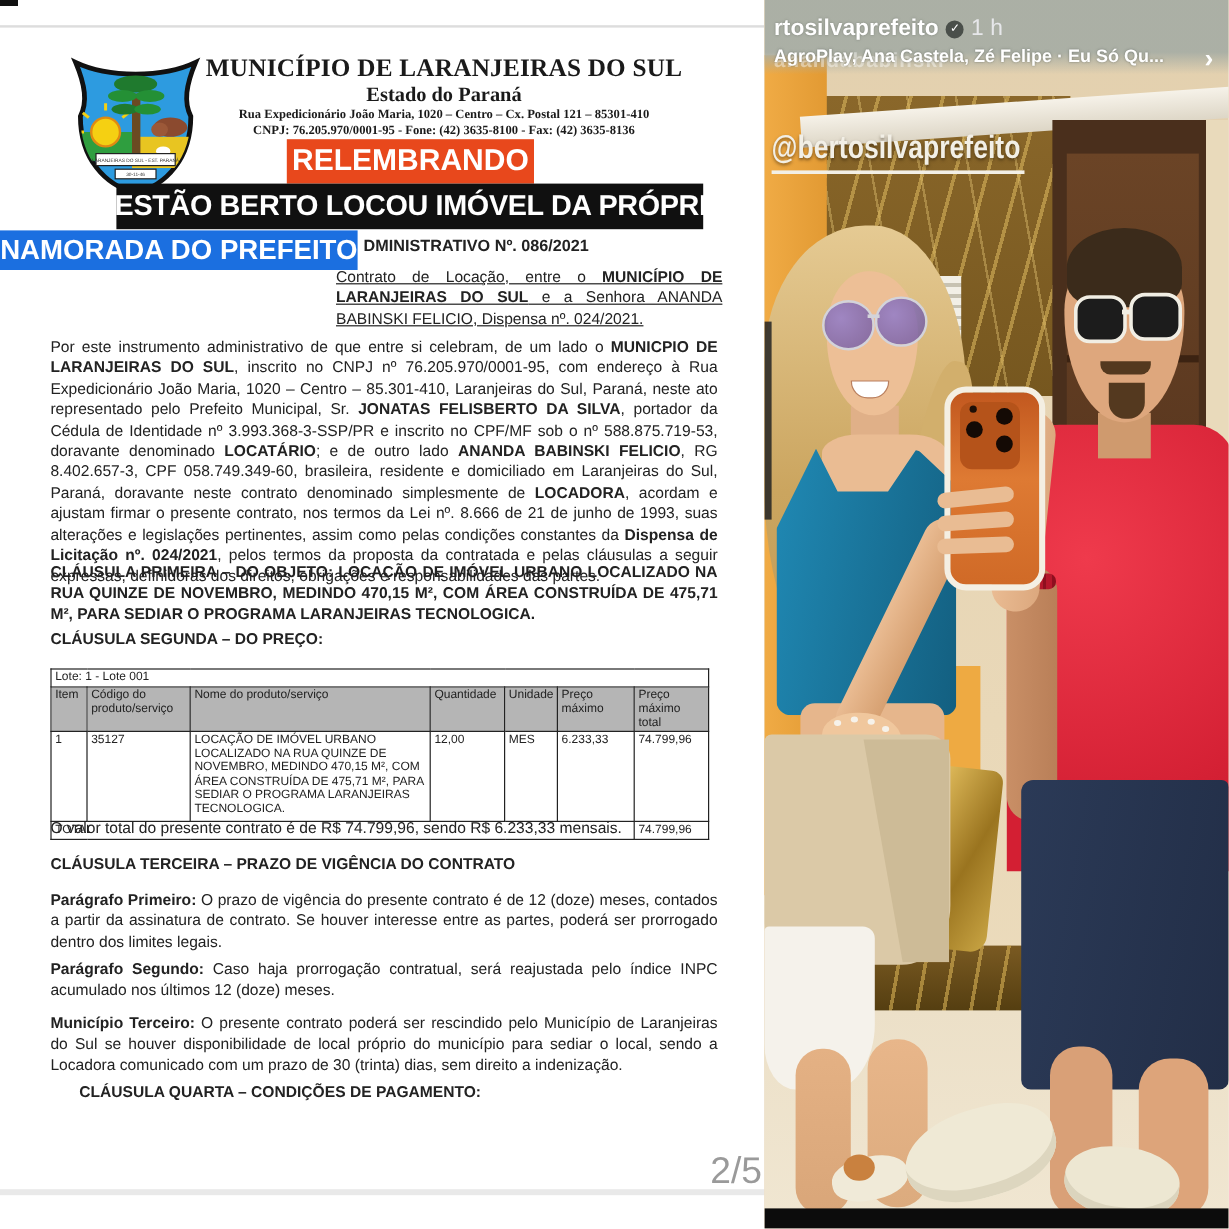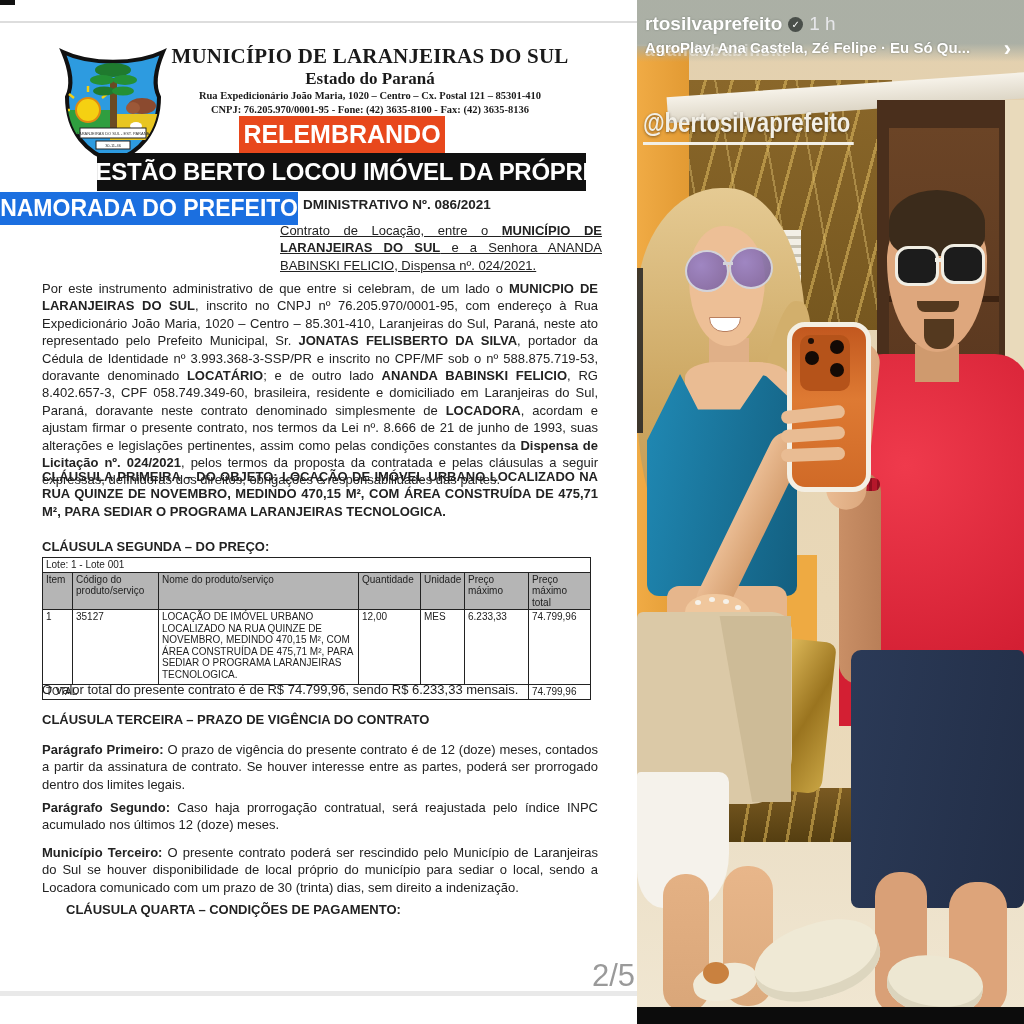--- a/index.html
+++ b/index.html
@@ -24,21 +24,21 @@
   .banner-black{left:97px;top:153px;width:489px;height:38px;font-size:24px;letter-spacing:-.3px;}
   .banner-blue{left:0;top:192px;width:298px;height:33px;font-size:23px;}
 
   .contract-no{left:303px;top:197px;width:300px;font-size:13.5px;font-weight:bold;color:#222;}
   .para{color:#222;font-size:13px;line-height:17.4px;text-align:justify;}
   .para .b{font-weight:bold;}
   .intro{left:280px;top:222px;width:322px;text-decoration:underline;}
   .bodypara{left:42px;top:280px;width:556px;}
   .boldpara{left:42px;width:556px;font-weight:bold;}
   .c1{top:468px;}
-  .c2{top:538px;}
+  .c2{top:524px;}
   .valor{left:42px;top:681px;width:556px;}
   .c3{top:711px;}
   .p1{left:42px;top:741px;width:556px;}
   .p2{left:42px;top:799px;width:556px;}
   .p3{left:42px;top:844px;width:556px;}
   .c4{top:901px;margin-left:24px;}
 
   table.price{position:absolute;left:42px;top:557px;width:548px;border-collapse:collapse;
               font-size:10px;color:#222;table-layout:fixed;}
   table.price td,table.price th{border:1px solid #222;padding:1px 3px;vertical-align:top;

